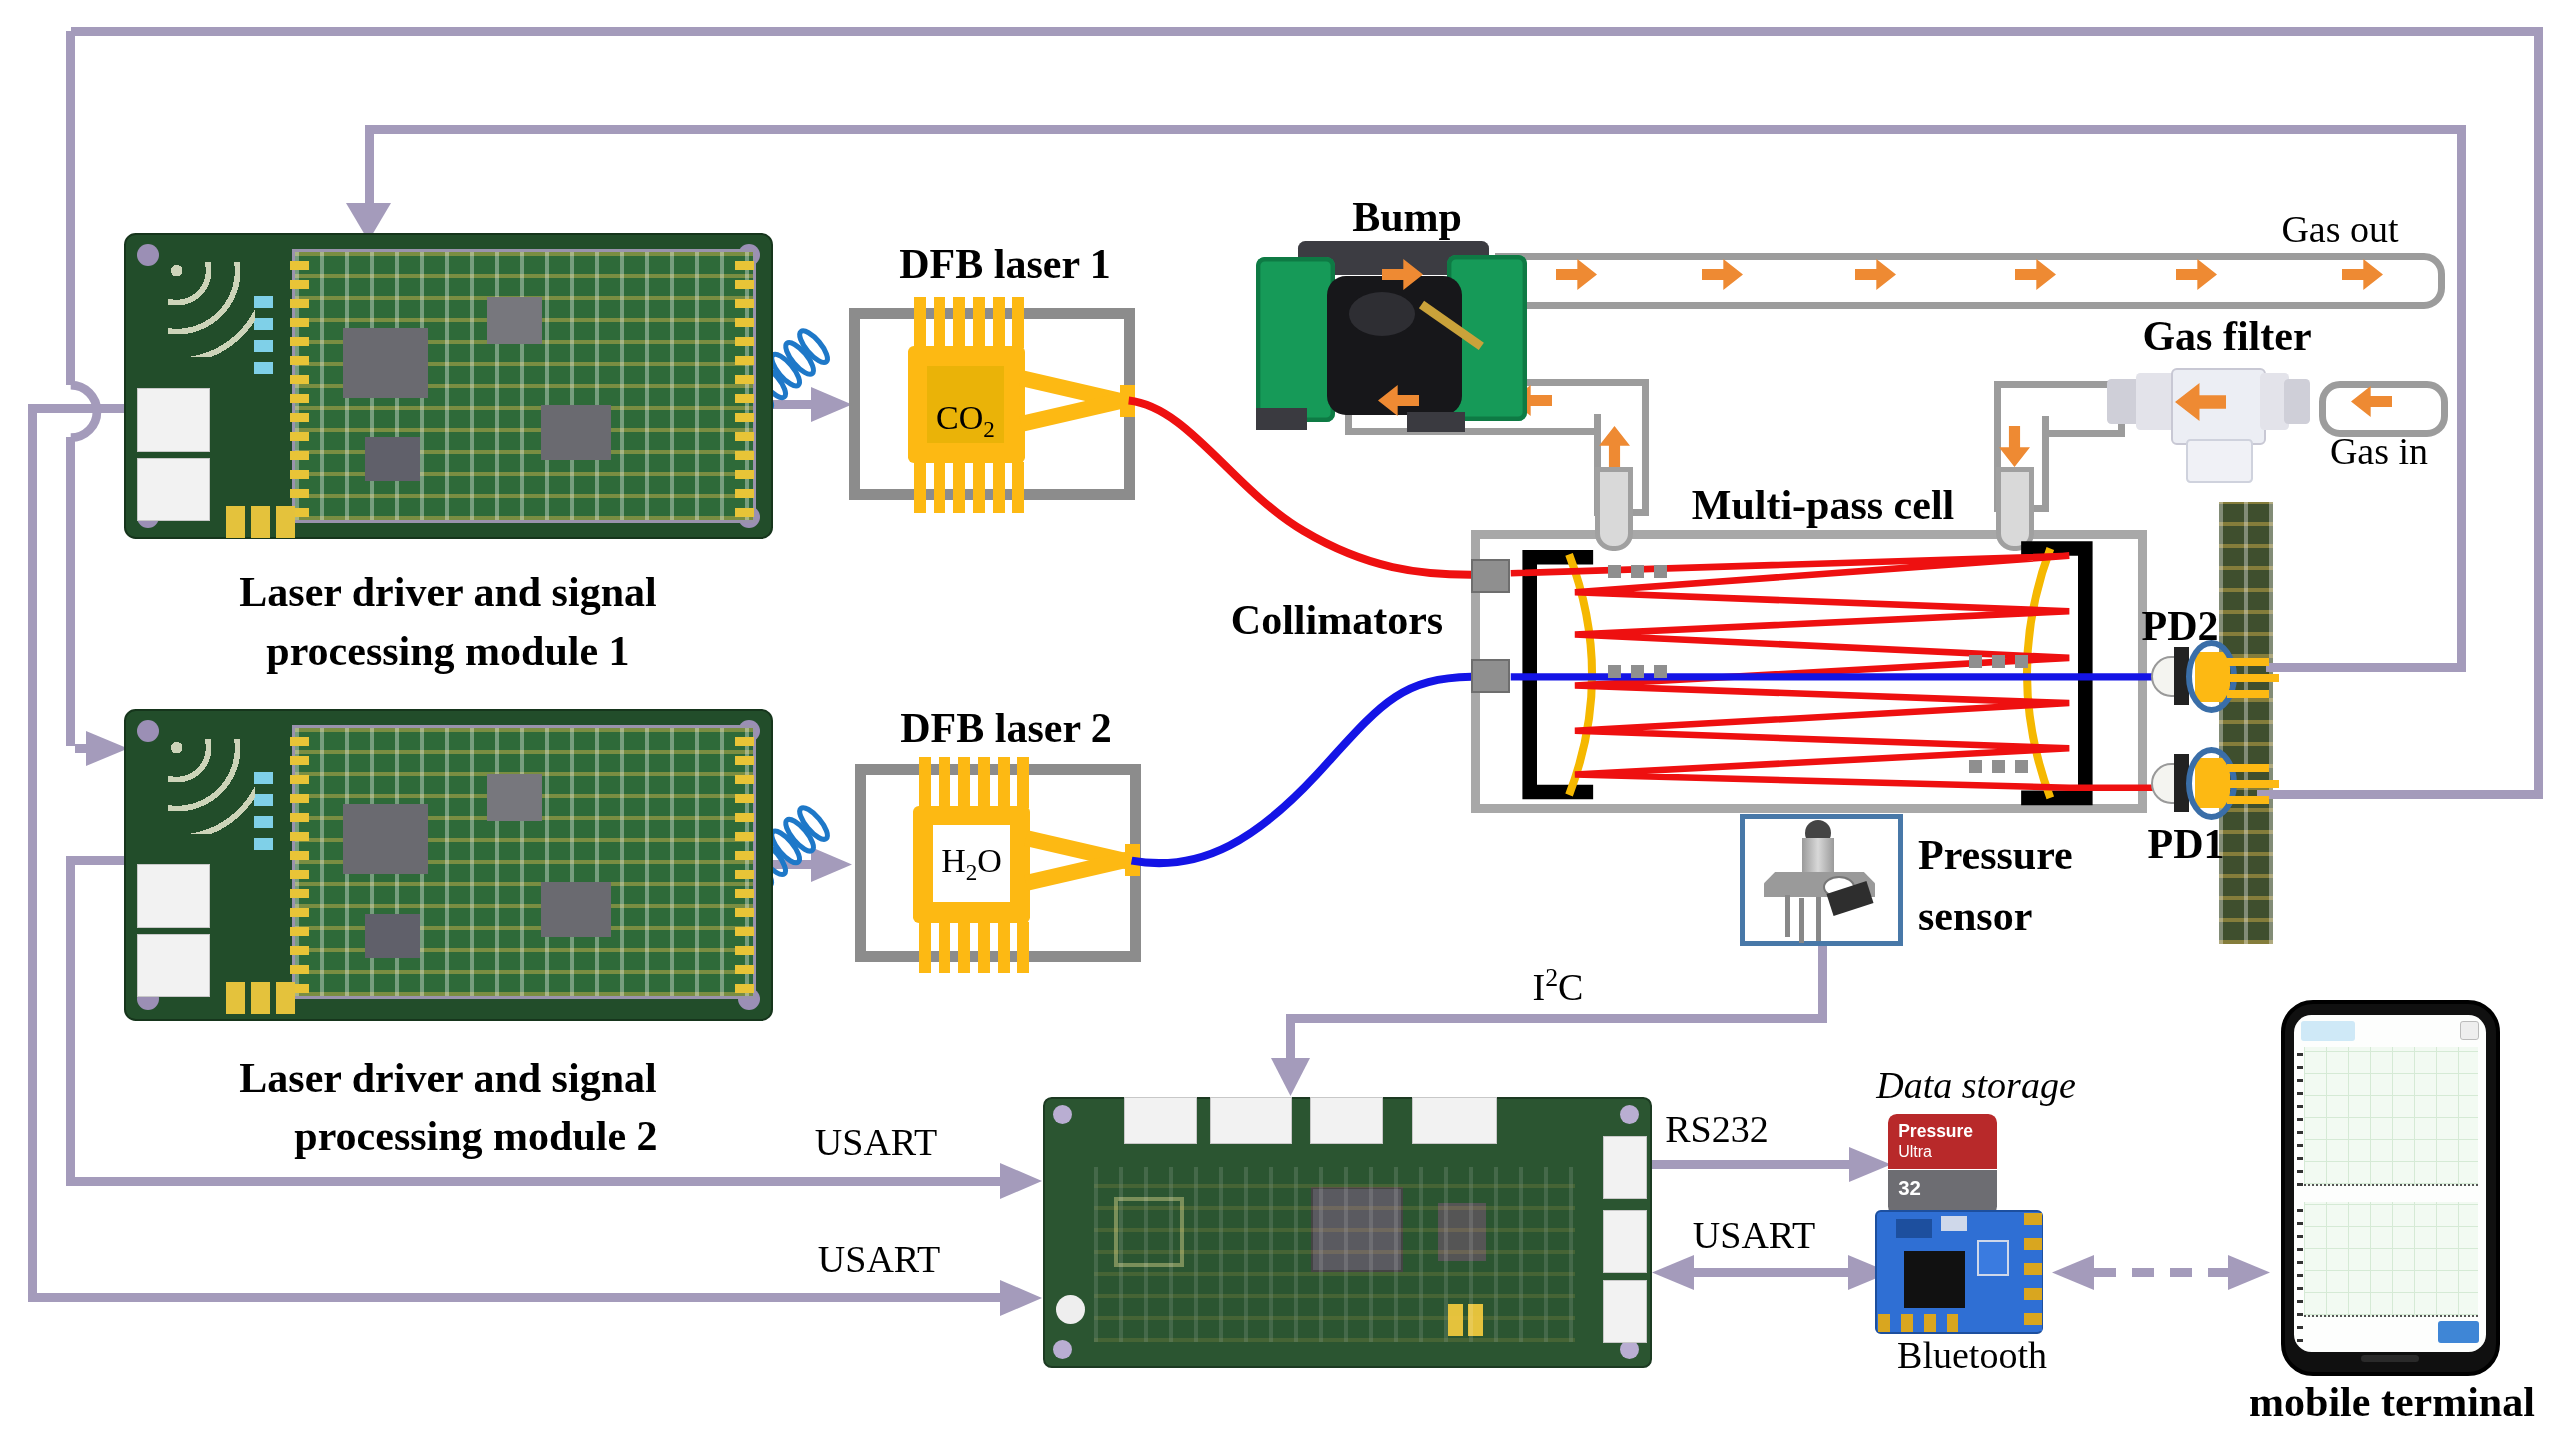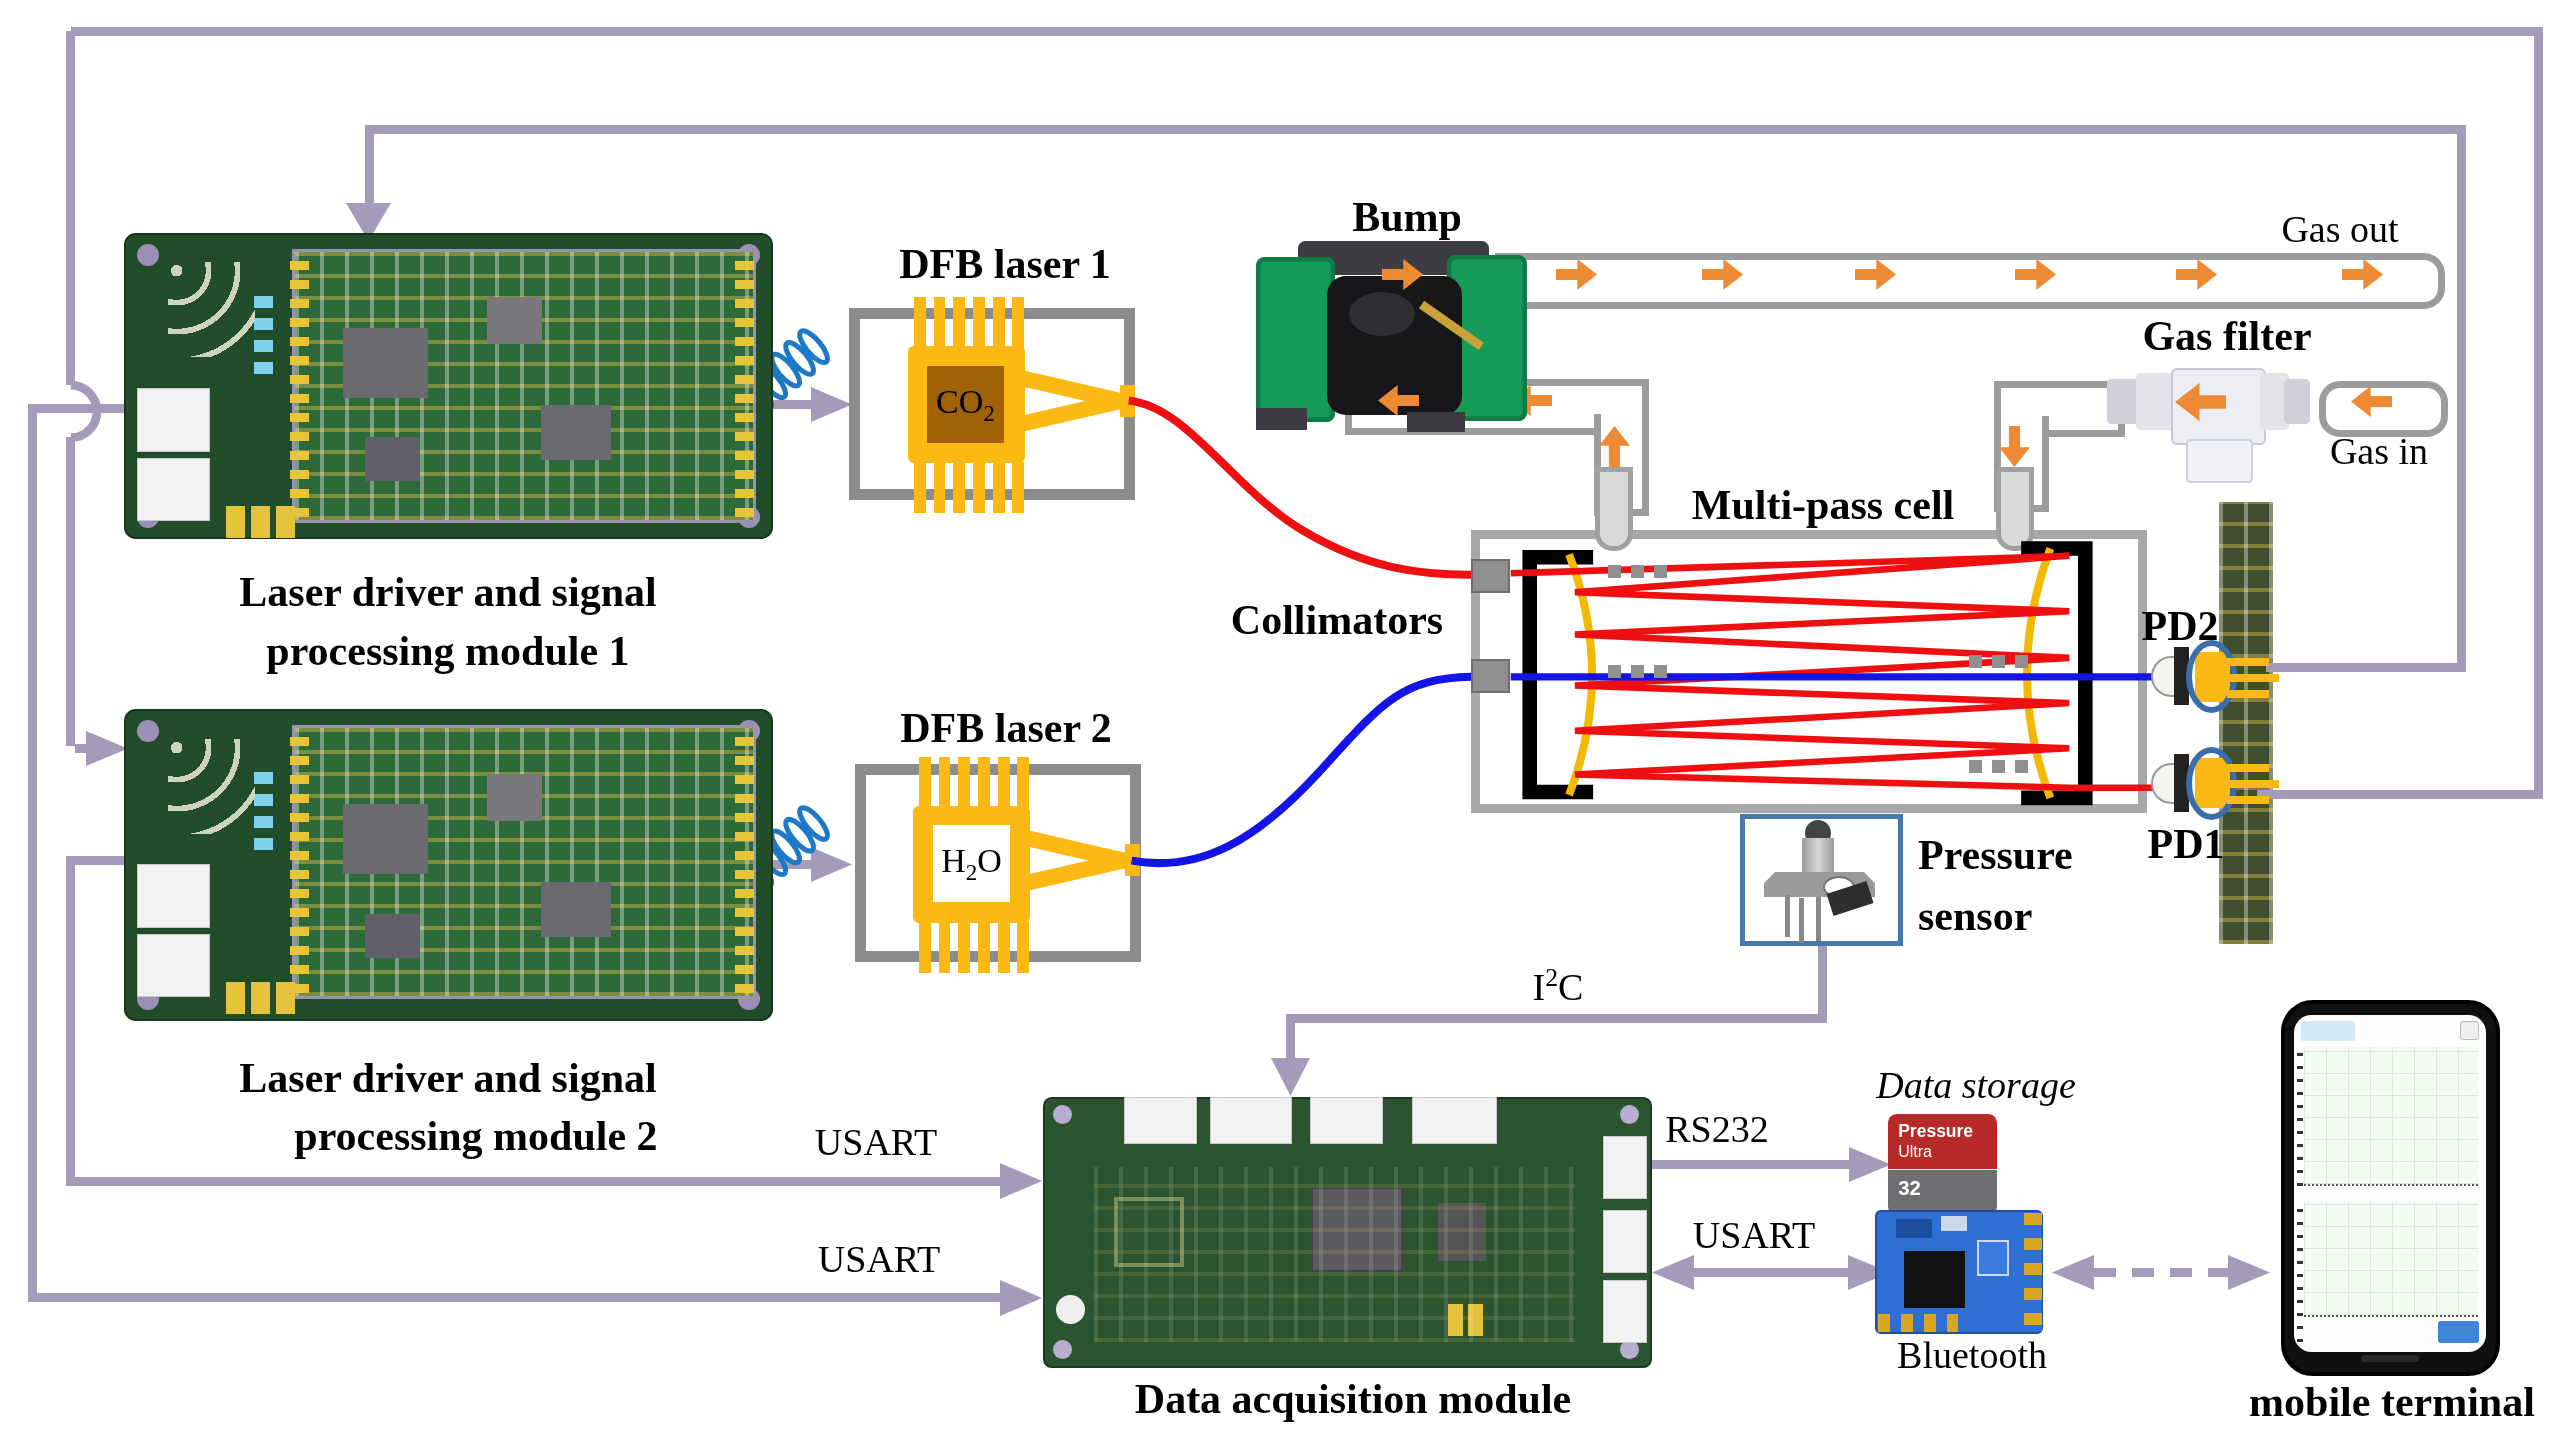--- a/index.html
+++ b/index.html
@@ -225,21 +225,21 @@
     <div class="abs" style="left:541px;top:882px;width:70px;height:55px;background:#6a6a70;z-index:5;"></div>
     <div class="abs" style="left:365px;top:914px;width:55px;height:44px;background:#60606a;z-index:5;"></div>
     <div class="abs" style="left:226px;top:982px;width:69px;height:32px;background:repeating-linear-gradient(90deg,#e4c23c 0 19px,rgba(0,0,0,0) 19px 25px);z-index:5;"></div>
   </div>
 
   <div>
     <div class="abs" style="left:849px;top:308px;width:286px;height:192px;border:11.7px solid #8c8c8c;background:#fff;z-index:3;"></div>
     <div class="abs" style="left:914px;top:297px;width:118px;height:51px;background:repeating-linear-gradient(90deg,#fdb913 0 11.7px,rgba(0,0,0,0) 11.7px 19.7px);z-index:3;"></div>
     <div class="abs" style="left:914px;top:462px;width:118px;height:51px;background:repeating-linear-gradient(90deg,#fdb913 0 11.7px,rgba(0,0,0,0) 11.7px 19.7px);z-index:3;"></div>
     <div class="abs" style="left:908px;top:346px;width:117px;height:117px;background:#fdb913;border-radius:5.8px;z-index:3;"></div>
-    <div class="abs" style="left:927px;top:366px;width:77px;height:77px;background:#a16207;z-index:3;display:flex;align-items:center;justify-content:center;font-size:34px;">
+    <div class="abs" style="left:927px;top:366px;width:77px;height:77px;background:#eab308;z-index:3;display:flex;align-items:flex-end;justify-content:center;font-size:34px;">
         <span><span>CO</span><sub>2</sub></span>
       </div>
     <div class="abs" style="left:1021px;top:370px;width:109px;height:16px;background:#fdb913;transform:rotate(13deg);transform-origin:left center;z-index:3;"></div>
     <div class="abs" style="left:1021px;top:416px;width:109px;height:16px;background:#fdb913;transform:rotate(-13deg);transform-origin:left center;z-index:3;"></div>
     <div class="abs" style="left:1120px;top:385px;width:14.6px;height:32px;background:#fdb913;z-index:3;"></div>
   </div>
   <div>
     <div class="abs" style="left:855px;top:764px;width:286px;height:198px;border:11.7px solid #8c8c8c;background:#fff;z-index:3;"></div>
     <div class="abs" style="left:919px;top:757px;width:118px;height:51px;background:repeating-linear-gradient(90deg,#fdb913 0 11.7px,rgba(0,0,0,0) 11.7px 19.7px);z-index:3;"></div>
     <div class="abs" style="left:919px;top:922px;width:118px;height:51px;background:repeating-linear-gradient(90deg,#fdb913 0 11.7px,rgba(0,0,0,0) 11.7px 19.7px);z-index:3;"></div>
@@ -354,17 +354,16 @@
   <div class="lbl" style="left:2186px;top:822px;">PD1</div>
   <div class="lbl leftal" style="left:1918px;top:833px;">Pressure</div>
   <div class="lbl leftal" style="left:1918px;top:894px;">sensor</div>
   <div class="lbl reg" style="left:1558px;top:964px;"><span><span>I</span><sup>2</sup><span>C</span></span></div>
   <div class="lbl reg" style="left:876px;top:1123px;">USART</div>
   <div class="lbl reg" style="left:879px;top:1240px;">USART</div>
   <div class="lbl reg" style="left:1717px;top:1110px;font-family:Liberation Serif, serif;">RS232</div>
   <div class="lbl reg" style="left:1754px;top:1216px;">USART</div>
   <div class="lbl reg" style="left:1976px;top:1066px;font-style:italic;">Data storage</div>
   <div class="lbl reg" style="left:1972px;top:1336px;">Bluetooth</div>
-  <div class="lbl" style="left:1353px;top:1377px;">Data acquisition module</div>
   <div class="lbl" style="left:2392px;top:1380px;">mobile terminal</div>
 
 </div>
 
 
 </body></html>

